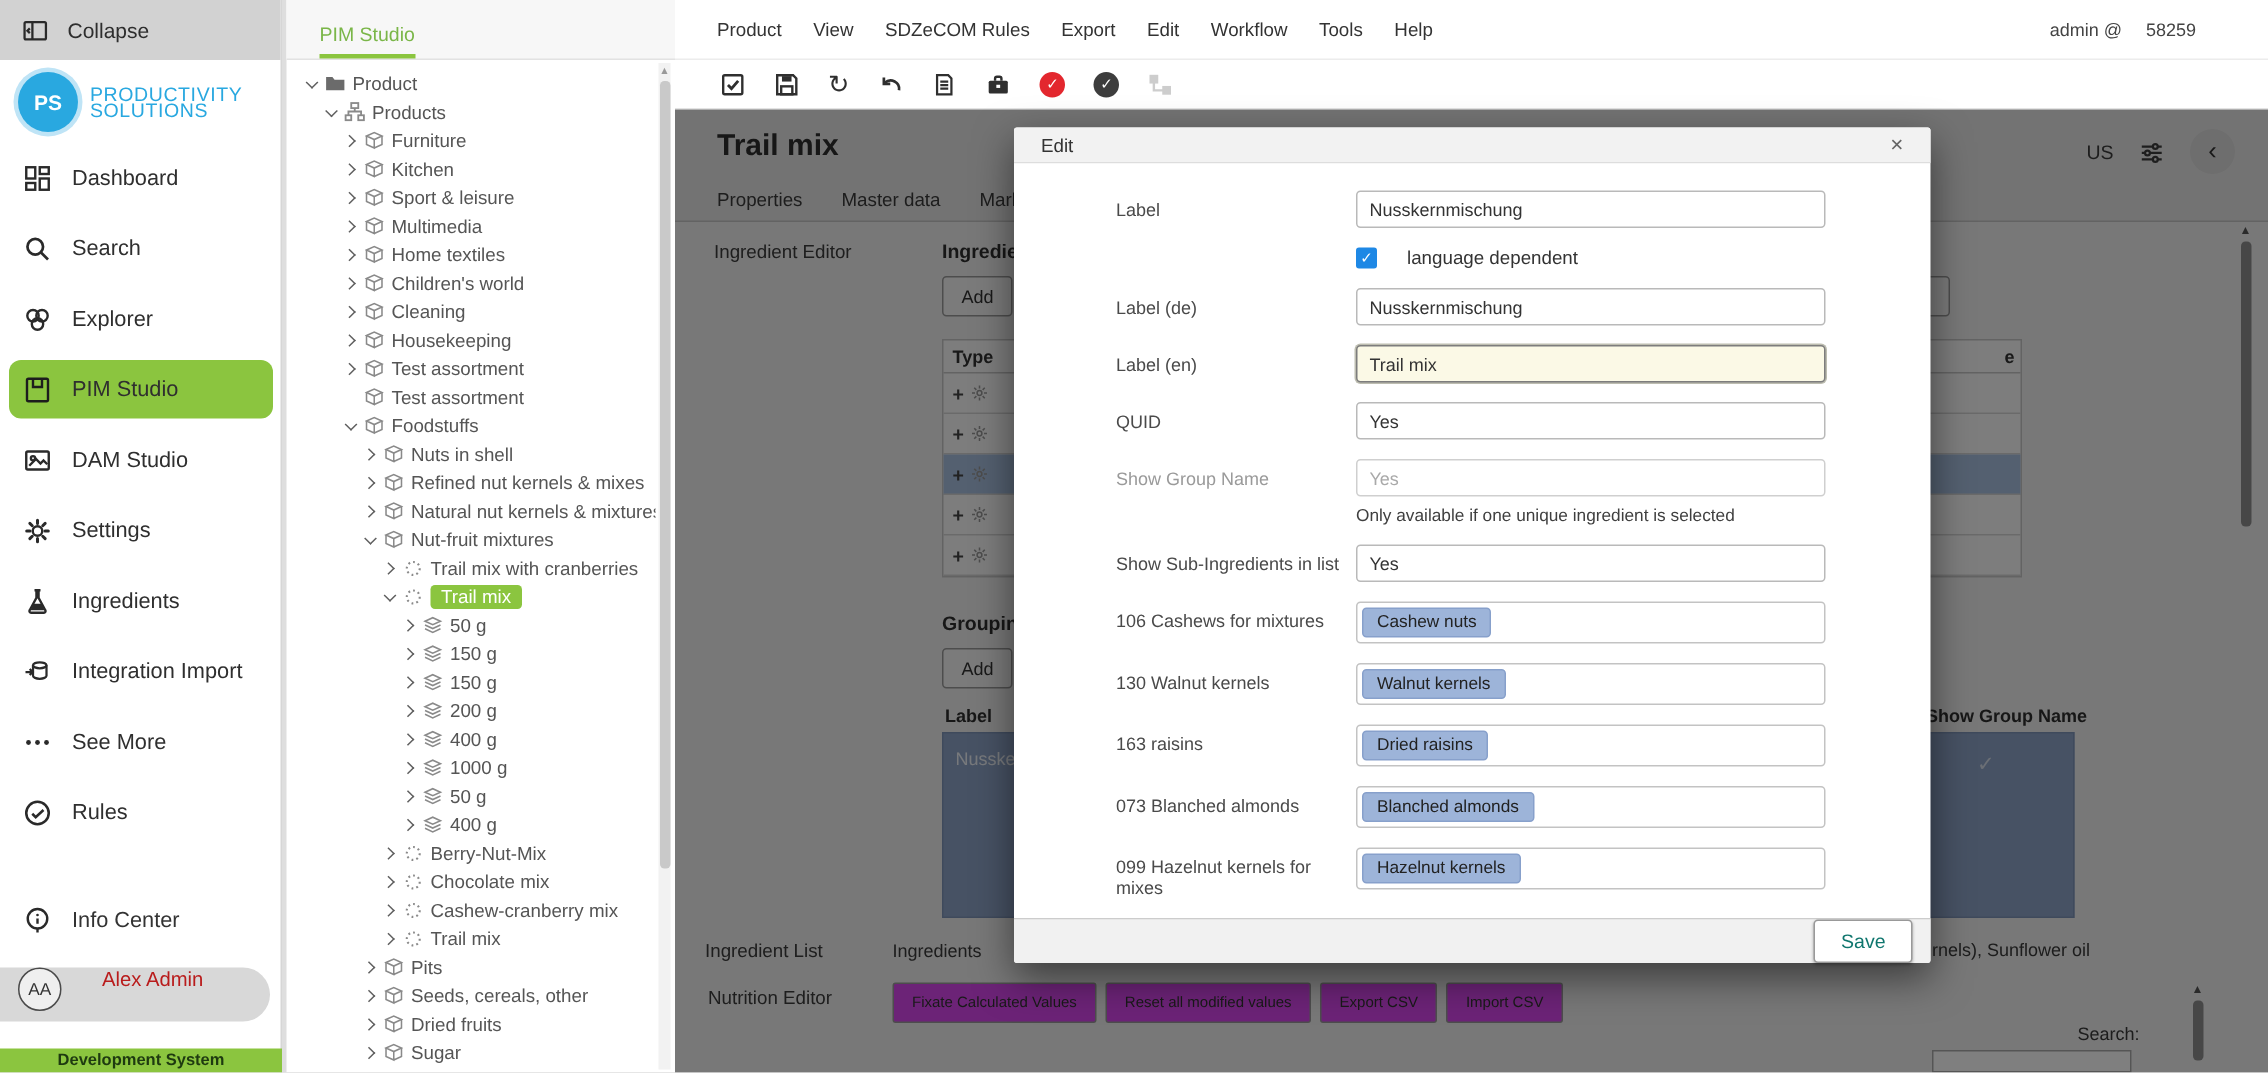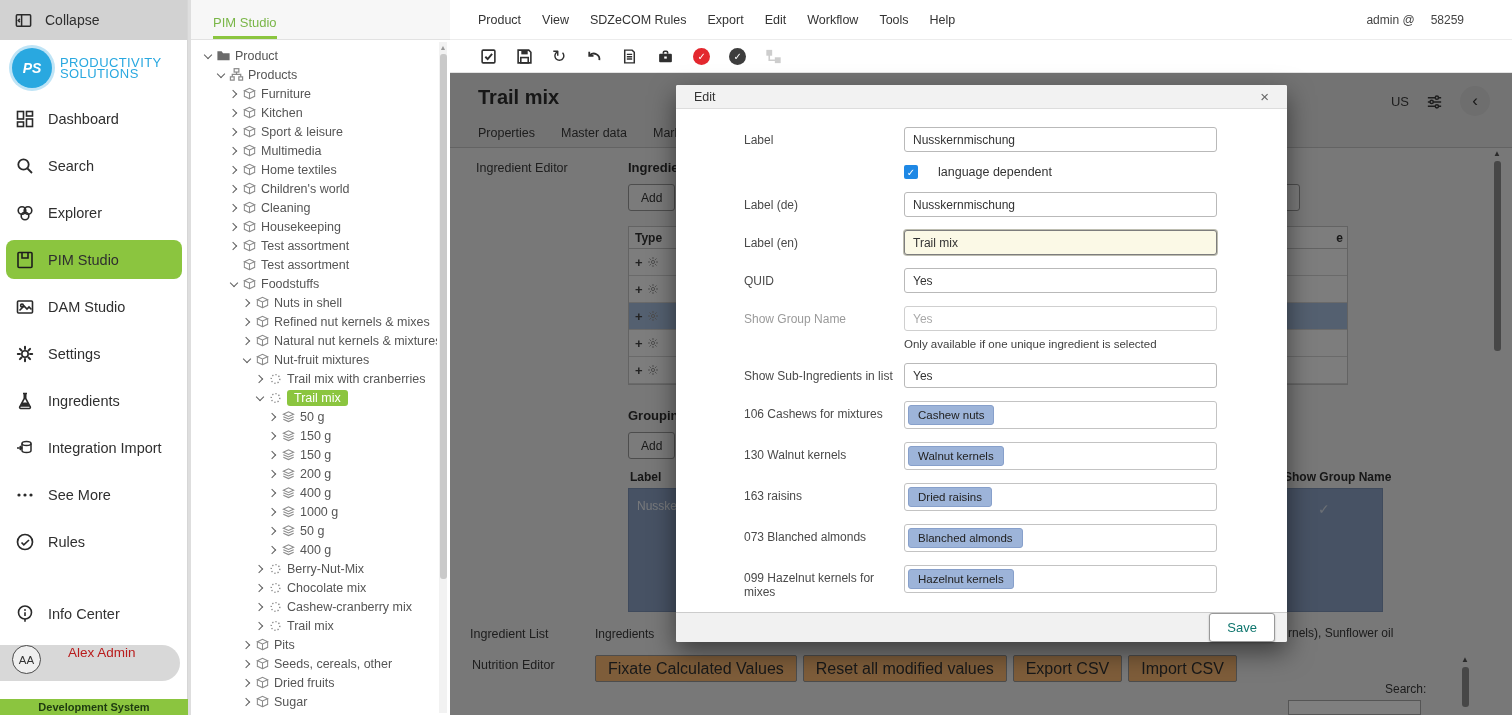--- a/index.html
+++ b/index.html
@@ -3,21 +3,21 @@
 <meta charset="utf-8">
 <style>
   *{margin:0;padding:0;box-sizing:border-box}
   html,body{width:1512px;height:715px;overflow:hidden;background:#fff;
     font-family:"Liberation Sans","DejaVu Sans",sans-serif;color:#333;position:relative}
 
   
   .sidebar{position:absolute;left:0;top:0;width:188px;height:715px;background:#fff;border-right:1px solid #d6d6d6;z-index:6}
   .collapse-bar{height:40px;background:#d2d2d2;display:flex;align-items:center;gap:12px;padding-left:14px;font-size:14px;color:#2e2e2e;cursor:pointer}
   .brand{position:absolute;top:48px;left:12px;display:flex;align-items:center;gap:8px}
-  .ps-logo{width:40px;height:40px;border-radius:50%;background:#29a8e0;box-shadow:0 0 0 3px #bfe4f6;display:flex;align-items:center;justify-content:center;color:#fff;font-weight:bold;font-style:italic;font-size:14px}
+  .ps-logo{width:40px;height:40px;border-radius:50%;background:#29a8e0;box-shadow:0 0 0 3px #bfe4f6;display:flex;align-items:center;justify-content:center;color:#fff;font-weight:bold;font-size:14px}
   .brand-txt{color:#29a8e0;font-weight:normal;font-size:13px;line-height:11px;letter-spacing:.4px}
   .nav{position:absolute;top:95px;left:0;width:188px}
   .nav-item{height:47px;display:flex;align-items:center;gap:13px;padding-left:15px;font-size:14.5px;color:#2f2f2f;cursor:pointer}
   .nav-item.active{background:#8bc53f;border-radius:8px;margin:0 6px;padding-left:9px;height:39px;margin-top:4px;margin-bottom:4px}
   .nav-item svg{flex:none}
   .info-center{position:absolute;top:600px;left:0;width:188px;height:28px;display:flex;align-items:center;gap:13px;padding-left:15px;font-size:14.5px;cursor:pointer}
   .user-pill{position:absolute;top:645px;left:0;width:180px;height:36px;background:#d8d8d8;border-radius:0 20px 20px 0;display:flex;align-items:flex-start;gap:27px;padding-left:12px;cursor:pointer}
   .avatar{width:29px;height:29px;border-radius:50%;border:1.5px solid #4a4a4a;display:flex;align-items:center;justify-content:center;font-size:11.5px;color:#333;background:#efefef}
   .user-name{font-size:13.5px;color:#b91c1c}
   .dev-bar{position:absolute;bottom:0;left:0;width:188px;height:16px;background:#8bc53f;display:flex;align-items:center;justify-content:center;font-size:11px;font-weight:bold;color:#1e3a10}
@@ -77,21 +77,21 @@
   .rtable{position:absolute;left:818px;top:226px;width:80px;background:#fafafa;border:1px solid #c6c6c6;font-size:12px}
   .rtable .hd{height:22px;border-bottom:1px solid #c6c6c6;display:flex;align-items:center;justify-content:flex-end;padding-right:4px;font-weight:bold}
   .rtable .row{height:27px;border-bottom:1px solid #d5d5d5}
   .rtable .row.sel{background:#a9c0e0}
   .col-hd{position:absolute;font-size:12px;font-weight:bold;color:#2f2f2f}
   .gcell{position:absolute;top:488px;height:124px;background:#8fa5c8;border:1px solid #7e94b8;color:#eef2f8;font-size:12px}
   .gcell .txt{padding:10px 0 0 8px}
   .gcheck{position:absolute;left:868px;top:501px;color:#d7dfeb;font-size:14px}
   .frag{position:absolute;font-size:12px;color:#3a3a3a}
   .nbtns{position:absolute;left:145px;top:655px;display:flex;gap:6px}
-  .nbtn{height:27px;background:#fdba74;border:1px solid #9a9a9a;border-radius:2px;font-size:16px;color:#333;display:flex;align-items:center;padding:0 12px;cursor:pointer}
+  .nbtn{height:27px;background:#d946ef;border:1px solid #9a9a9a;border-radius:2px;font-size:10px;color:#333;display:flex;align-items:center;padding:0 12px;cursor:pointer}
   .search-inp{position:absolute;left:838px;top:700px;width:133px;height:15px;background:#fff;border:1px solid #aaa}
   .sb-arrow{position:absolute;font-size:8px;color:#555}
   .sb-thumb{position:absolute;width:7px;background:#8f8f8f;border-radius:3px}
   .dim{position:absolute;left:0;top:73px;width:1062px;height:642px;background:rgba(0,0,0,0.5);z-index:4}
 
   
   .modal{position:absolute;left:676px;top:85px;width:611px;height:557px;background:#fff;z-index:10;border-radius:2px;box-shadow:0 10px 26px rgba(0,0,0,0.5);display:flex;flex-direction:column}
   .modal-head{height:34px;background:#f2f2f2;border-bottom:1px solid #ddd;display:flex;align-items:center;justify-content:space-between;padding:0 18px;border-radius:2px 2px 0 0}
   .modal-title{font-size:12.5px;color:#333}
   .modal-close{font-size:15px;color:#666;cursor:pointer}

